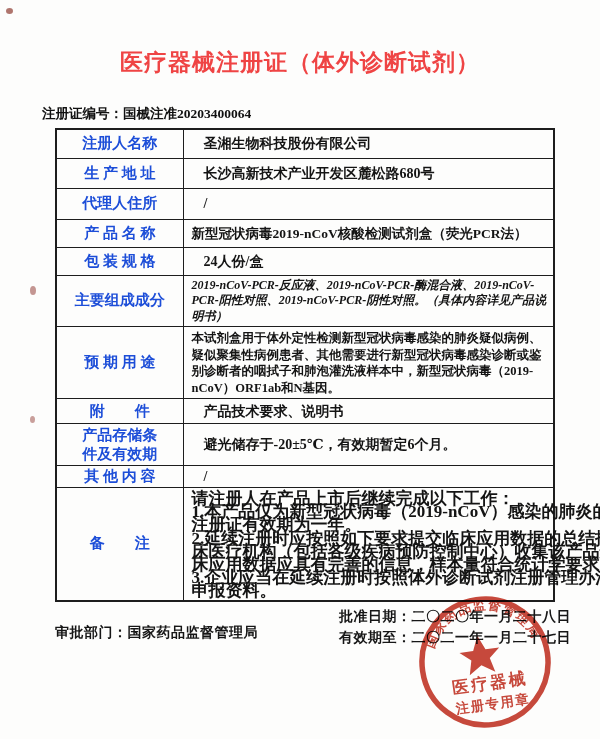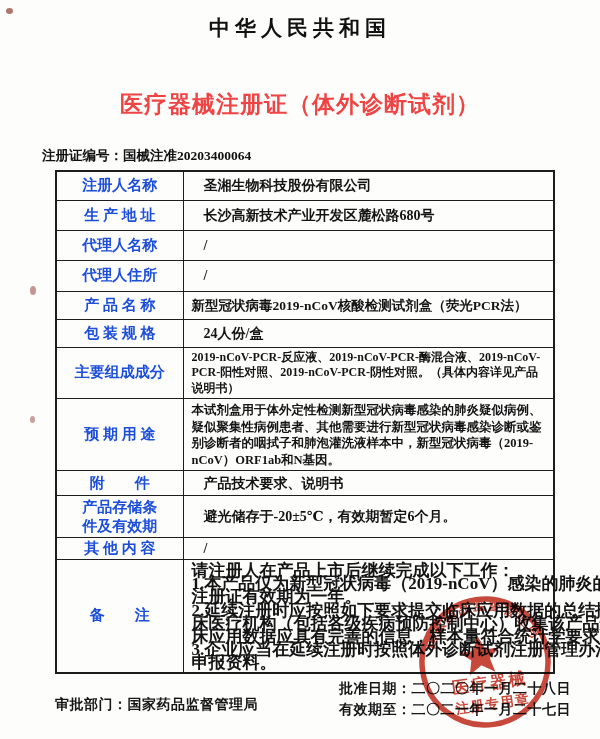--- a/index.html
+++ b/index.html
@@ -29,21 +29,21 @@
   table.cert td { border:1.5px solid #1d1d1d; vertical-align:middle; }
   td.lbl {
     width:127px; text-align:center; font-weight:bold; font-size:15px;
     white-space:pre-line; line-height:19px; color:#1d4ed8;
   }
   td.val {
     padding:2px 4px 2px 20px; font-size:14px; font-weight:600; color:#141414;
     line-height:17px;
   }
   td.val.small  { font-size:12.5px; font-weight:600; line-height:16.5px; padding-top:3px; }
-  td.val.tiny   { font-size:12px;   font-weight:600; line-height:15.5px; }
+  td.val.tiny   { font-size:12px;   font-weight:600; line-height:15.5px;font-style:italic; }
   td.val.remark { font-size:17px;   font-weight:700; line-height:13.2px; padding:4px 2px 2px 8px; }
   td.val.remark div { white-space:nowrap; }
   .footer { position:relative; height:70px; }
   .dept {
     position:absolute; left:55px; top:22px;
     font-size:14px; font-weight:bold; letter-spacing:0.5px;
   }
   .dates {
     position:absolute; left:339px; top:4px;
     font-size:14px; font-weight:bold; line-height:21.5px; letter-spacing:0.5px;
@@ -55,38 +55,33 @@
   .speck { position:absolute; border-radius:50%; }
   .speck.s1 { left:6px;  top:8px;   width:7px; height:6px; background:#8d3a30; opacity:.7; }
   .speck.s2 { left:30px; top:286px; width:6px; height:9px; background:#96423a; opacity:.55; }
   .speck.s3 { left:30px; top:416px; width:5px; height:7px; background:#96423a; opacity:.5; }
 </style>
 </head>
 <body>
 
 <div class="page">
 
-  <div class="title-cn">中华人民共和国</div>
   <div class="title-cert">医疗器械注册证（体外诊断试剂）</div>
 
   <div class="cert-no"><span>注册证编号：</span><span>国械注准20203400064</span></div>
 
   <table class="cert">
     <tbody>
         <tr style="height:29px">
       <td class="lbl">注册人名称</td>
       <td class="val">圣湘生物科技股份有限公司</td>
     </tr>
     <tr style="height:30px">
       <td class="lbl">生 产 地 址</td>
       <td class="val">长沙高新技术产业开发区麓松路680号</td>
-    </tr>
-    <tr style="height:30px">
-      <td class="lbl">代理人名称</td>
-      <td class="val">/</td>
     </tr>
     <tr style="height:31px">
       <td class="lbl">代理人住所</td>
       <td class="val">/</td>
     </tr>
     <tr style="height:28px">
       <td class="lbl">产 品 名 称</td>
       <td class="val" style="padding-left:8px; font-size:13.5px; white-space:nowrap">新型冠状病毒2019-nCoV核酸检测试剂盒（荧光PCR法）</td>
     </tr>
     <tr style="height:28px">

